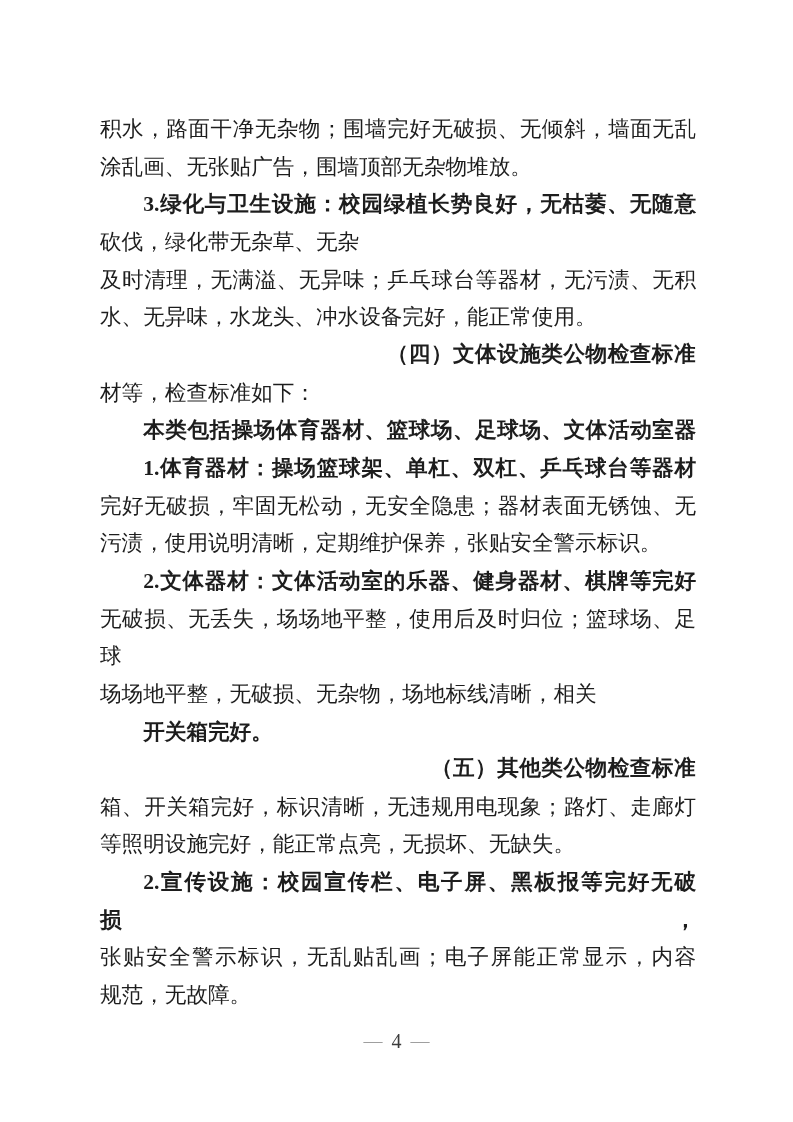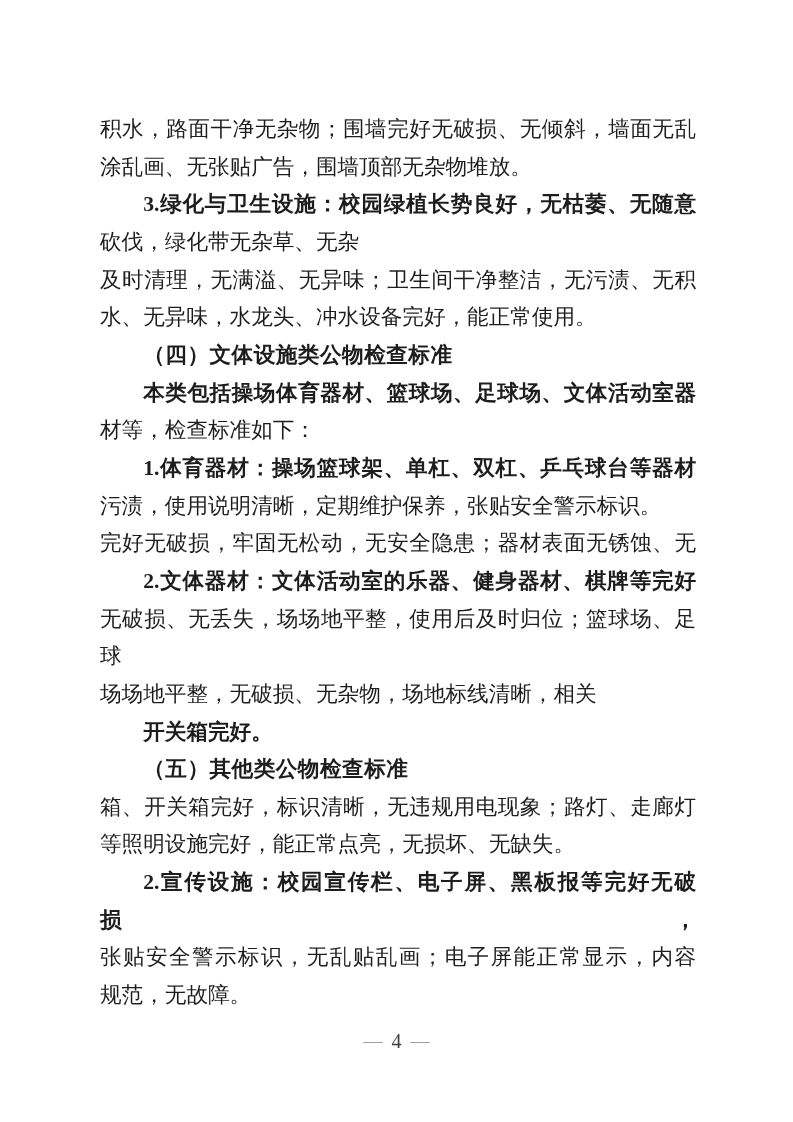--- a/index.html
+++ b/index.html
@@ -36,23 +36,24 @@
   .line.fill{
     text-align:justify;
     text-align-last:justify;
     text-justify:inter-character;
   }
   .line.indent{
     text-indent:43.2px;
     font-weight:bold;
   }
   .line.heading{
-    font-family:Liberation Serif, serif;
+    font-family:Liberation Mono, monospace;
     font-weight:700;
     letter-spacing:0.5px;
+    text-align:right;
   }
   .footer{
     position:absolute;
     top:1029px;left:0;
     width:100%;
     display:flex;
     justify-content:center;
     align-items:center;
     gap:9px;
     font-size:20px;
@@ -70,28 +71,28 @@
 </head>
 <body>
 
 <div class="page">
 
   <div class="doc-body">
       <div class="line fill">积水，路面干净无杂物；围墙完好无破损、无倾斜，墙面无乱</div>
       <div class="line">涂乱画、无张贴广告，围墙顶部无杂物堆放。</div>
       <div class="line indent fill">3.绿化与卫生设施：校园绿植长势良好，无枯萎、无随意</div>
       <div class="line">砍伐，绿化带无杂草、无杂</div>
-      <div class="line fill">及时清理，无满溢、无异味；卫生间干净整洁，无污渍、无积</div>
+      <div class="line fill">及时清理，无满溢、无异味；乒乓球台等器材，无污渍、无积</div>
       <div class="line">水、无异味，水龙头、冲水设备完好，能正常使用。</div>
       <div class="line indent heading">（四）文体设施类公物检查标准</div>
+      <div class="line">材等，检查标准如下：</div>
       <div class="line indent fill">本类包括操场体育器材、篮球场、足球场、文体活动室器</div>
-      <div class="line">材等，检查标准如下：</div>
       <div class="line indent fill">1.体育器材：操场篮球架、单杠、双杠、乒乓球台等器材</div>
+      <div class="line fill">完好无破损，牢固无松动，无安全隐患；器材表面无锈蚀、无</div>
       <div class="line">污渍，使用说明清晰，定期维护保养，张贴安全警示标识。</div>
-      <div class="line fill">完好无破损，牢固无松动，无安全隐患；器材表面无锈蚀、无</div>
       <div class="line indent fill">2.文体器材：文体活动室的乐器、健身器材、棋牌等完好</div>
       <div class="line fill">无破损、无丢失，场场地平整，使用后及时归位；篮球场、足球</div>
       <div class="line">场场地平整，无破损、无杂物，场地标线清晰，相关</div>
       <div class="line indent">开关箱完好。</div>
       <div class="line indent heading">（五）其他类公物检查标准</div>
       <div class="line fill">箱、开关箱完好，标识清晰，无违规用电现象；路灯、走廊灯</div>
       <div class="line">等照明设施完好，能正常点亮，无损坏、无缺失。</div>
       <div class="line indent fill">2.宣传设施：校园宣传栏、电子屏、黑板报等完好无破损，</div>
       <div class="line fill">张贴安全警示标识，无乱贴乱画；电子屏能正常显示，内容</div>
       <div class="line">规范，无故障。</div>

